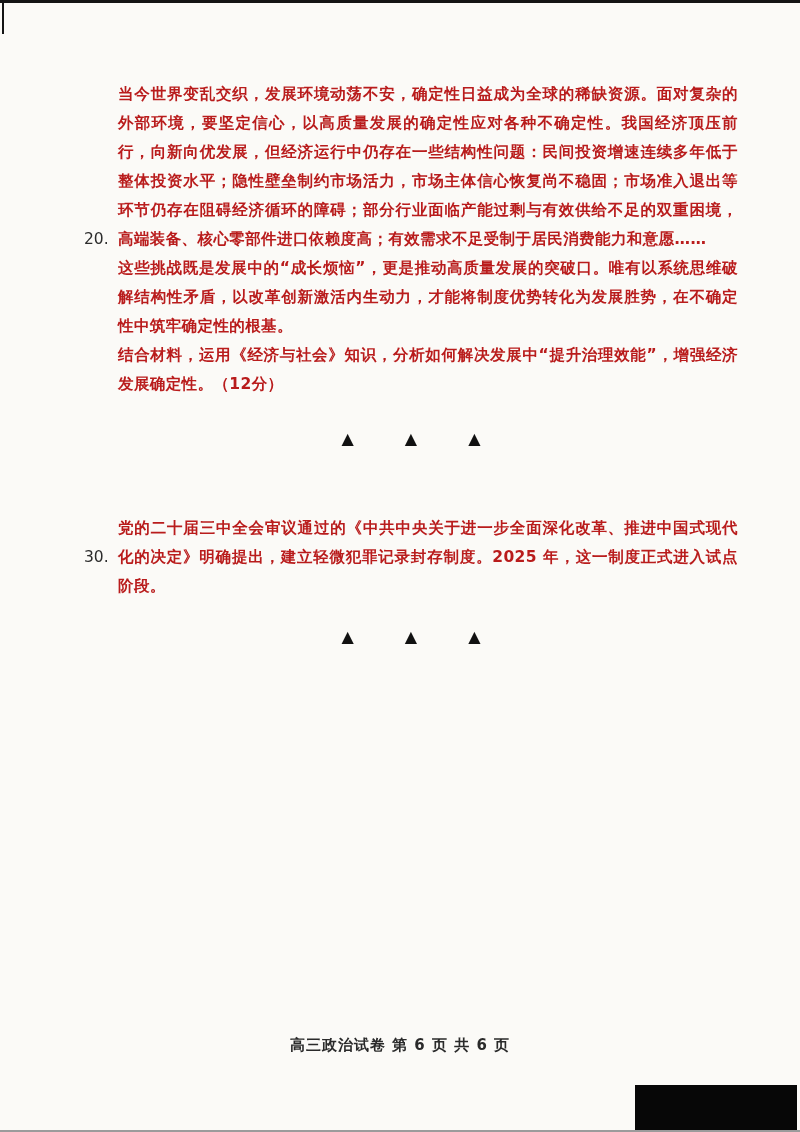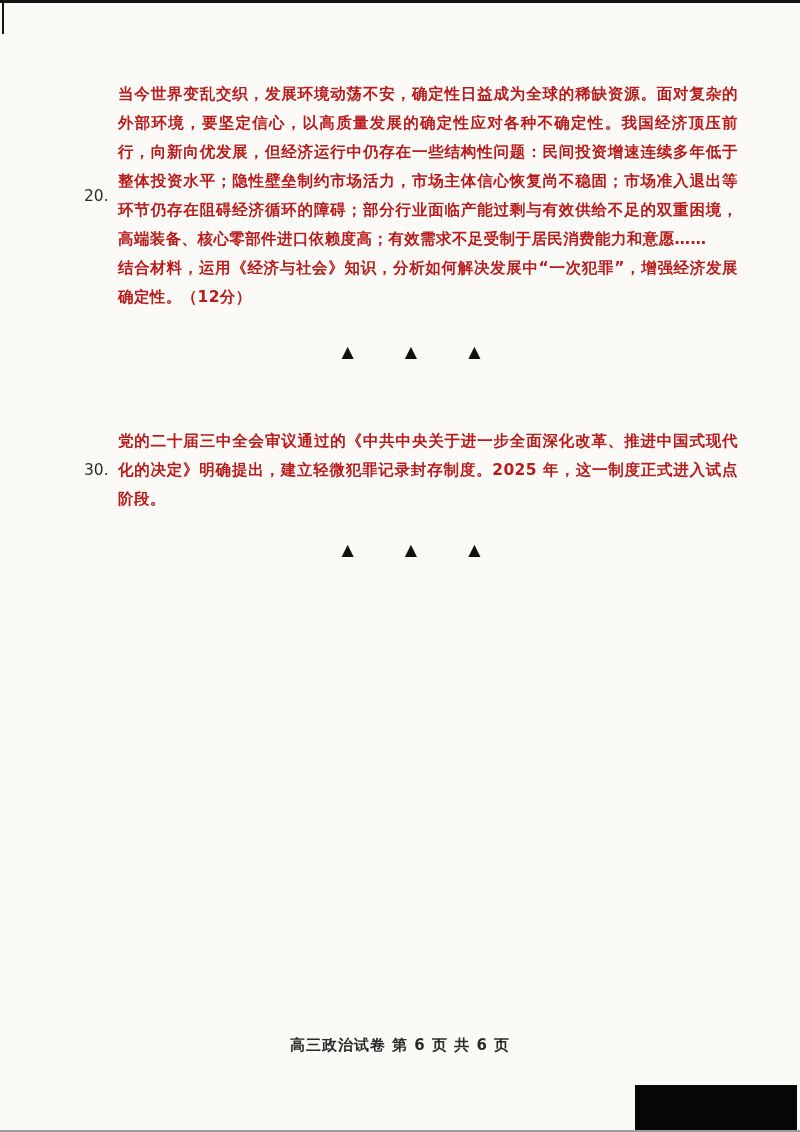--- a/index.html
+++ b/index.html
@@ -102,21 +102,22 @@
 
   <div class="scan-line-top"></div>
   <div class="scan-line-left"></div>
 
   <div class="content">
 
     <div class="question">
       <div class="qnum">20.</div>
       <div class="qbody">
         <p>当今世界变乱交织，发展环境动荡不安，确定性日益成为全球的稀缺资源。面对复杂的外部环境，要坚定信心，以高质量发展的确定性应对各种不确定性。我国经济顶压前行，向新向优发展，但经济运行中仍存在一些结构性问题：民间投资增速连续多年低于整体投资水平；隐性壁垒制约市场活力，市场主体信心恢复尚不稳固；市场准入退出等环节仍存在阻碍经济循环的障碍；部分行业面临产能过剩与有效供给不足的双重困境，高端装备、核心零部件进口依赖度高；有效需求不足受制于居民消费能力和意愿……</p>
-        <p>结合材料，运用《经济与社会》知识，分析如何解决发展中“一次犯罪”，增强经济发展确定性。（12分）</p>
+        <p>这些挑战既是发展中的“成长烦恼”，更是推动高质量发展的突破口。唯有以系统思维破解结构性矛盾，以改革创新激活内生动力，才能将制度优势转化为发展胜势，在不确定性中筑牢确定性的根基。</p>
+        <p>结合材料，运用《经济与社会》知识，分析如何解决发展中“提升治理效能”，增强经济发展确定性。（12分）</p>
       </div>
     </div>
 
     <div class="separator sep-1">
       <span class="tri">▲</span>
       <span class="tri">▲</span>
       <span class="tri">▲</span>
     </div>
 
     <div class="question">

